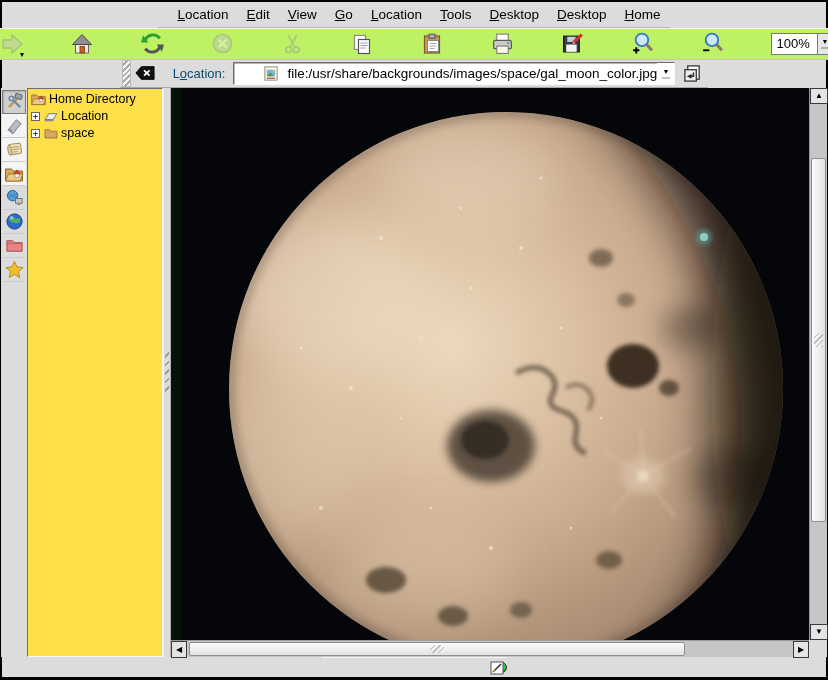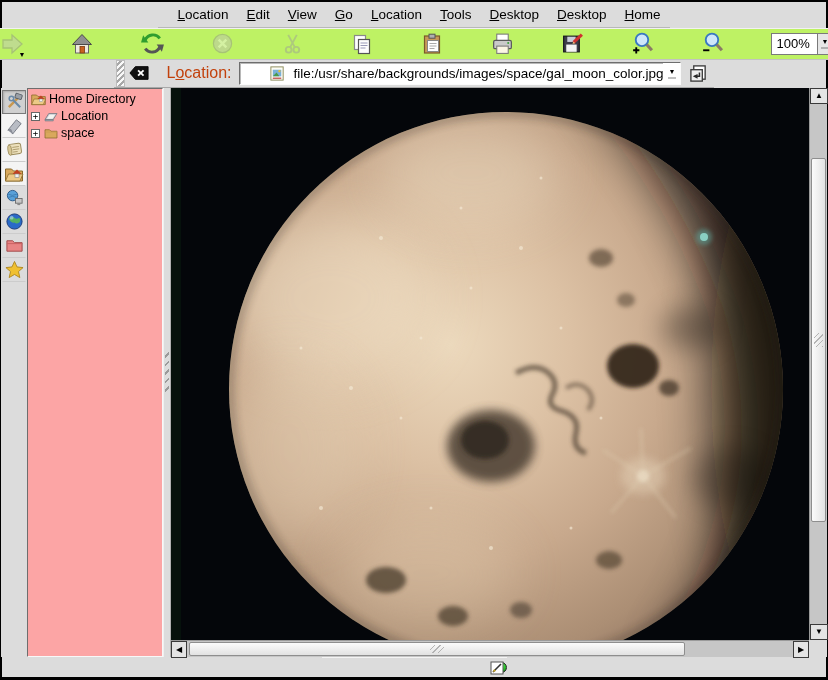--- a/index.html
+++ b/index.html
@@ -17,34 +17,34 @@
   .tbtn.disabled svg{opacity:.45;filter:grayscale(1);}
   .caret{position:absolute;right:1px;bottom:0;font-size:7px;line-height:7px;color:#000;}
   .zoom-combo{display:flex;align-items:center;margin:0 4px;}
   .zoom-field{box-sizing:border-box;width:46px;height:22px;background:#fff;border:1px solid #7a7a7a;border-right:none;font-size:13px;display:flex;align-items:center;padding-left:5px;color:#000;}
   .zoom-arrow{box-sizing:border-box;width:17px;height:22px;background:#e6e6e6;border:1px solid #7a7a7a;display:flex;flex-direction:column;align-items:center;justify-content:center;font-size:7px;color:#000;}
   .zoom-arrow .dash{width:8px;height:2px;background:#b0b0b0;margin-top:2px;}
   .spacer{flex:1;}
   .throbber{width:38px;height:29px;background:#05051c;display:flex;align-items:center;justify-content:center;}
   
   .locbar{height:27px;display:flex;align-items:center;background:#dcdcdc;border-bottom:1px solid #a8a8a8;padding-right:4px;}
-  .loc-label{font-size:16px;color:#c2410c;margin:0 8px 0 18px;white-space:nowrap;}
+  .loc-label{font-size:13px;color:#0c4a6e;margin:0 8px 0 18px;white-space:nowrap;}
   .loc-label .accel{text-decoration:underline;}
   .loc-combo{flex:1;box-sizing:border-box;height:23px;background:#fff;border:1px solid #6e6e6e;border-bottom-color:#fbfbfb;border-right-color:#fbfbfb;display:flex;align-items:center;box-shadow:inset 1px 1px 0 #b8b8b8;padding-left:25px;}
   .loc-text{flex:1;font-size:13.5px;color:#000;white-space:nowrap;overflow:hidden;padding-left:4px;}
   .combo-arrow{width:17px;height:21px;display:flex;flex-direction:column;align-items:center;justify-content:center;font-size:7px;color:#000;background:#fff;}
   .combo-arrow .dash{width:8px;height:2px;background:#c0c0c0;margin-top:2px;}
   .go-btn{width:24px;height:24px;margin-left:5px;display:flex;align-items:center;justify-content:center;}
   
   .main{height:569px;display:flex;}
   .iconstrip{width:26px;background:#dcdcdc;display:flex;flex-direction:column;align-items:center;padding-top:2px;}
   .sbicon{width:24px;height:24px;display:flex;align-items:center;justify-content:center;border:1px solid transparent;box-sizing:border-box;border-bottom:1px solid #cccccc;}
   .sbicon.pressed{border:1px solid #7a7a7a;background:#d0d0d0;box-shadow:inset 1px 1px 2px #aaa;}
   .sbicon.lightbg{background:#f4f4f4;}
-  .treepanel{width:136px;box-sizing:border-box;background:#fca5a5;border:1px solid #6e6e6e;border-bottom-color:#f8f8f8;border-right-color:#f8f8f8;overflow:hidden;padding:2px 4px 0 2px;}
+  .treepanel{width:136px;box-sizing:border-box;background:#fde047;border:1px solid #6e6e6e;border-bottom-color:#f8f8f8;border-right-color:#f8f8f8;overflow:hidden;padding:2px 4px 0 2px;}
   .trow{display:flex;align-items:center;height:17px;font-size:12.5px;color:#000;white-space:nowrap;}
   .trow .ticon{margin-right:2px;}
   .expander{box-sizing:border-box;width:9px;height:9px;border:1px solid #666;background:#fff;color:#000;font-size:9px;line-height:7px;text-align:center;margin:0 3px 0 1px;font-family:"DejaVu Sans Mono",monospace;}
   .splitter{width:6px;background:#dcdcdc;position:relative;border-left:1px solid #f0f0f0;border-right:1px solid #b0b0b0;}
   .splitter .grip{position:absolute;top:262px;left:1px;width:4px;height:44px;background:repeating-linear-gradient(135deg,transparent 0 4px,#9a9a9a 4px 6px);}
   .viewcol{display:flex;flex-direction:column;}
   .viewrow{display:flex;height:552px;}
   .imageview{width:638px;height:552px;background:#04060a;overflow:hidden;}
   
   .vscroll{width:18px;height:552px;background:#c6c6c6;display:flex;flex-direction:column;border-left:1px solid #9a9a9a;box-sizing:border-box;}

